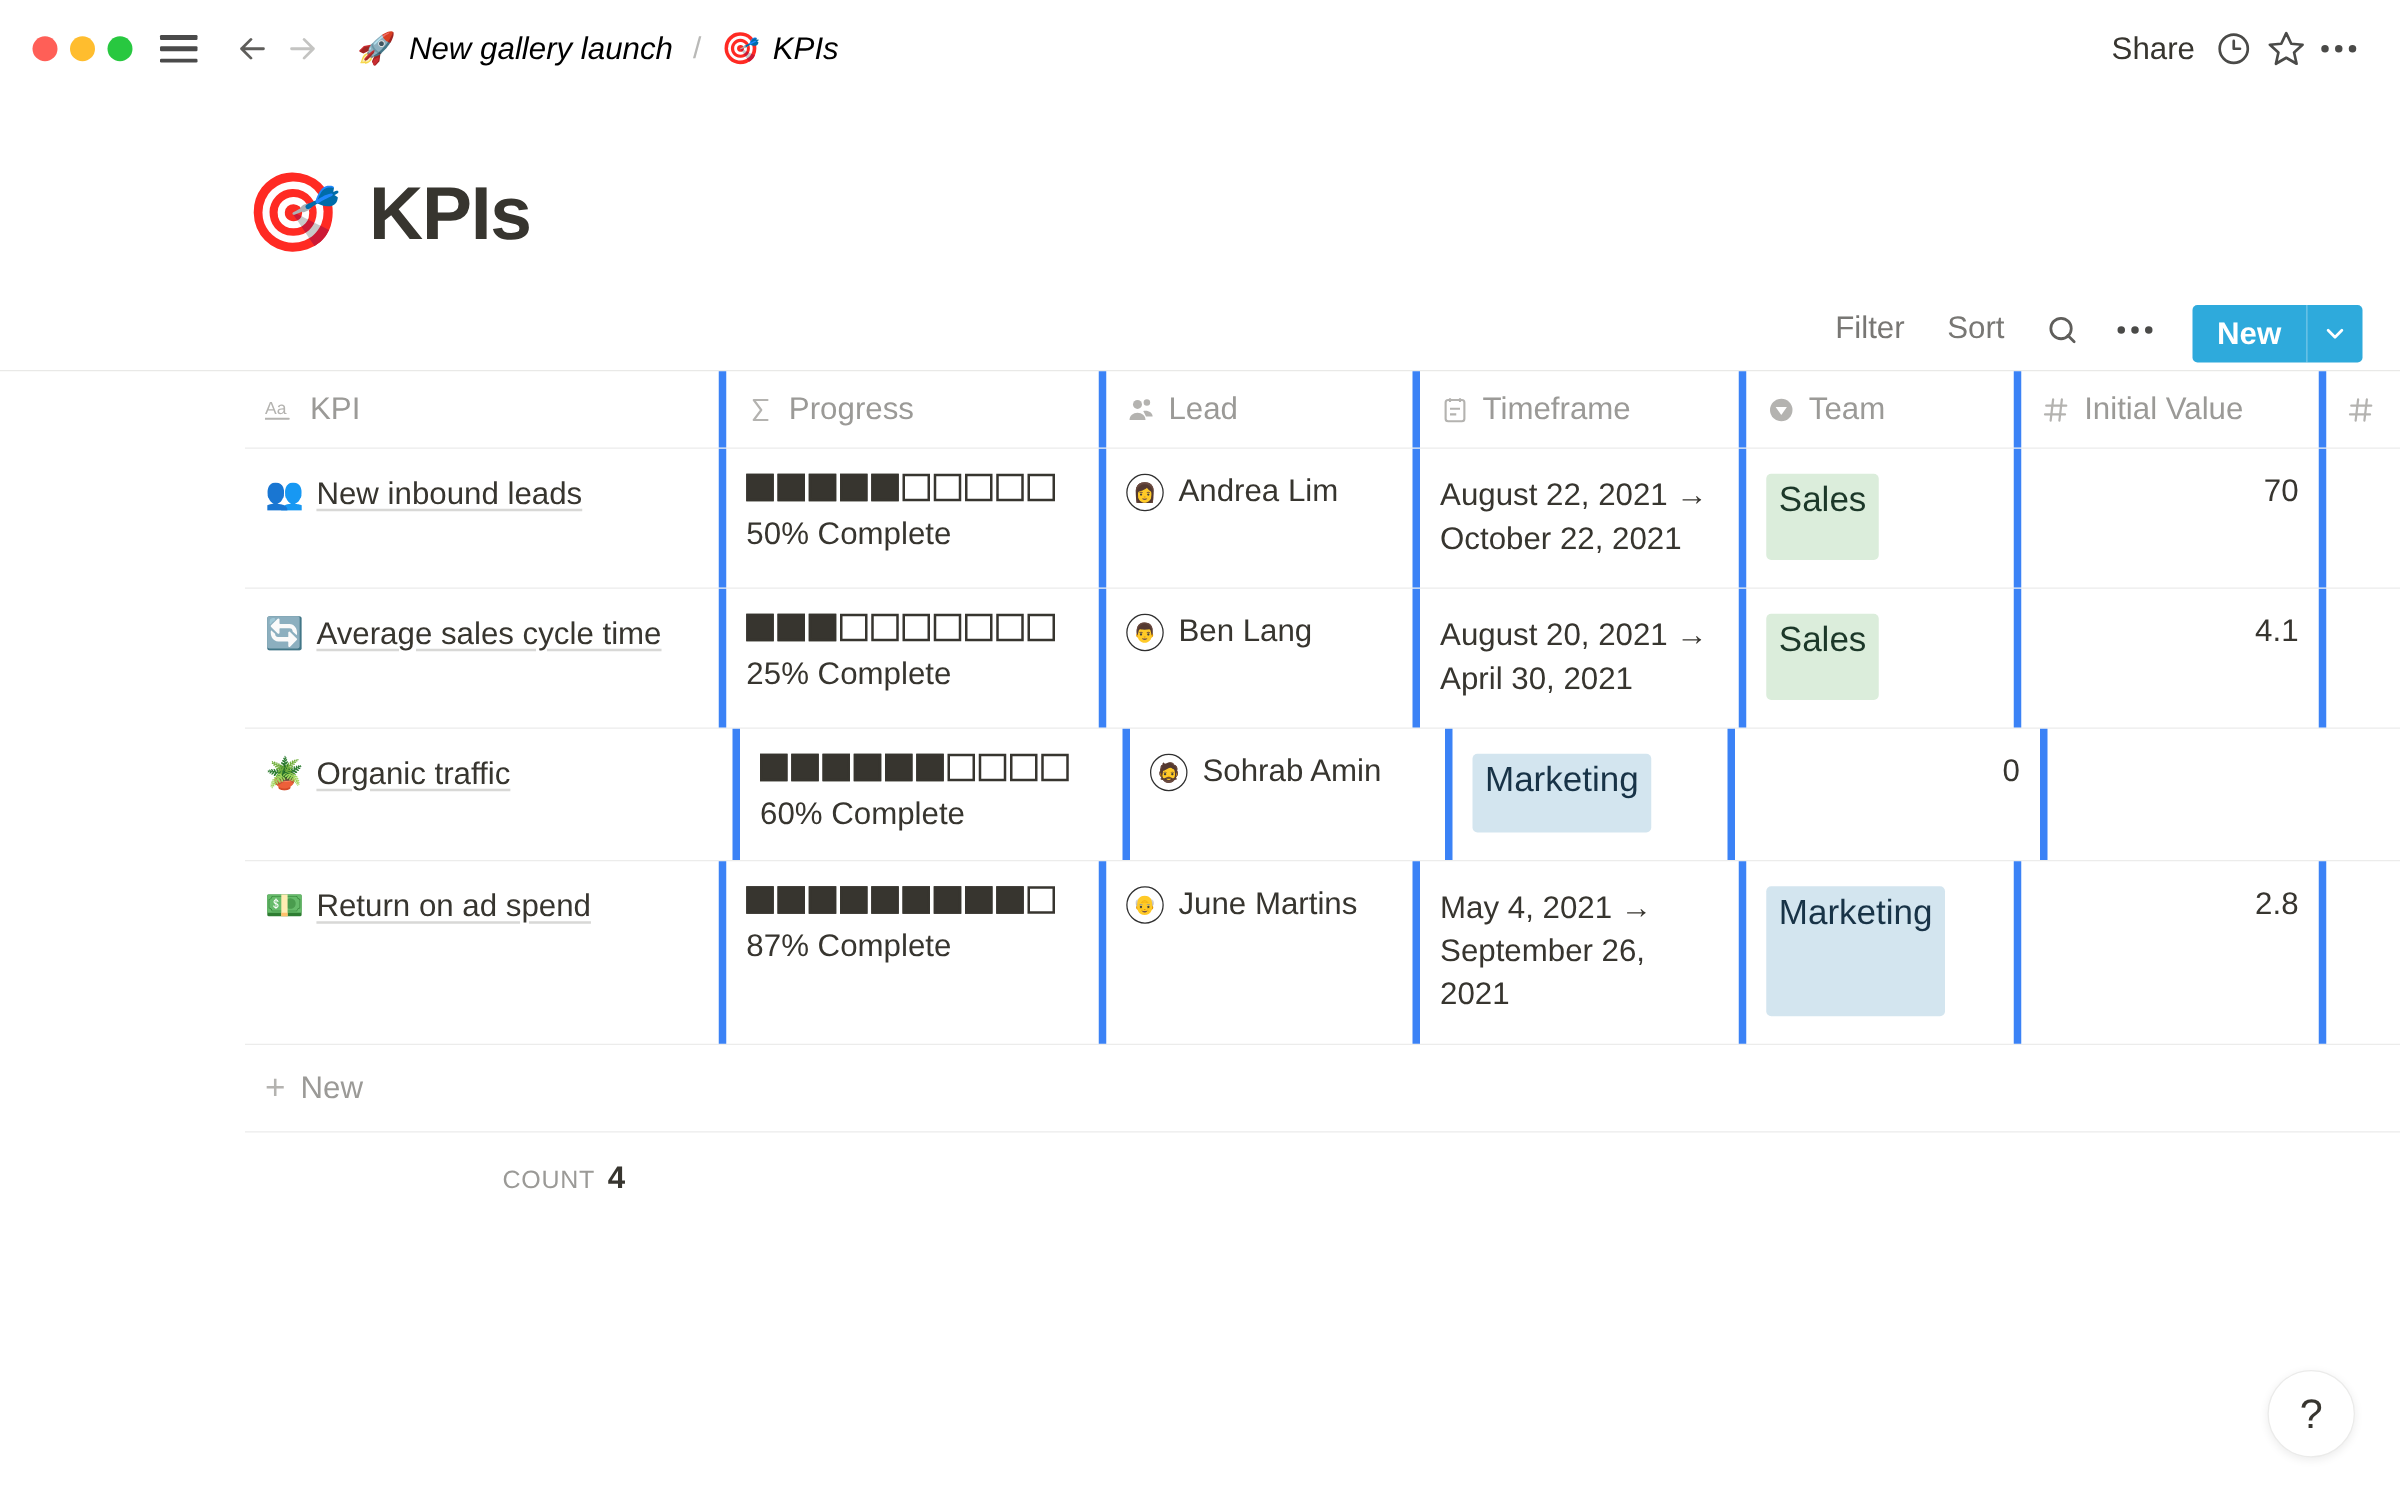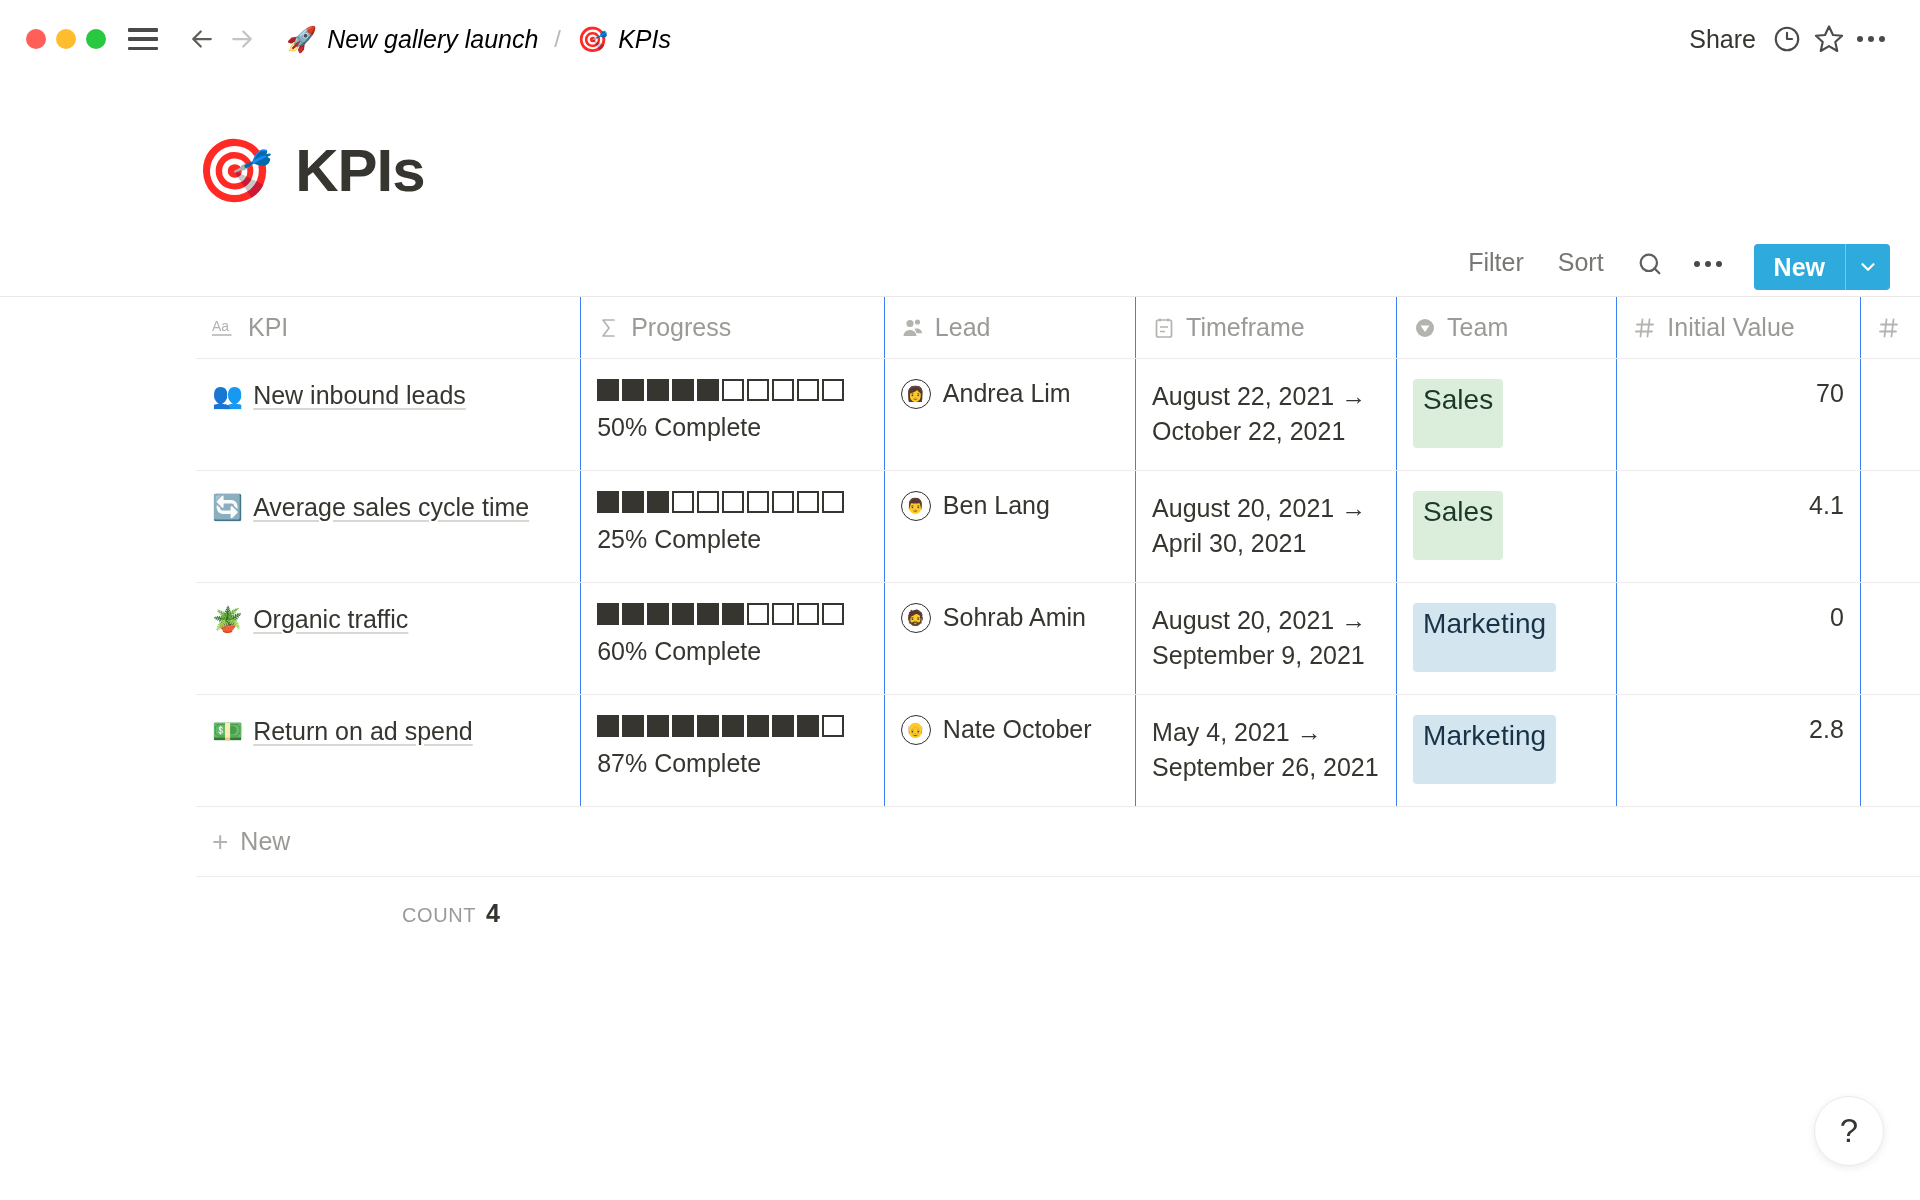--- a/index.html
+++ b/index.html
@@ -90,21 +90,21 @@
   }
   .new-btn-main { color: #fff; font-size: 25px; font-weight: bold; padding: 0 20px;
      display: flex; align-items: center; }
   .new-btn-sep { width: 1px; background: rgba(255,255,255,.35); }
   .new-btn-caret { width: 44px; display:flex; align-items:center; justify-content:center; color:#fff; }
 
   
   .table { padding-left: 196px; }
   .trow { display: flex; border-bottom: 1px solid #ececeb; }
   .trow.header { border-bottom: 1px solid #ececeb; }
-  .tcell { padding: 14px 16px; border-right: 1px solid #3b82f6; display: flex; }
+  .tcell { padding: 14px 16px; border-right: 6px solid #3b82f6; display: flex; }
   .c-kpi      { width: 396px; }
   .c-progress { width: 312px; }
   .c-lead     { width: 258px; }
   .c-time     { width: 268px; }
   .c-team     { width: 226px; }
   .c-init     { width: 250px; }
   .c-extra    { width: 60px; border-right: none; }
 
   .trow.header .tcell { padding-top: 16px; padding-bottom: 16px; align-items: center; gap: 10px;
      color: #9b9a97; font-size: 25px; }
@@ -434,23 +434,20 @@
               </span>
               <span class="pct">60% Complete</span>
             </span>
           </div>
           <div class="tcell c-lead">
             <span class="lead-inner">
               <span class="avatar">🧔</span>
               <span>Sohrab Amin</span>
             </span>
           </div>
-          <div class="tcell c-time">
-            <span class="timeframe">August 20, 2021 → September 9, 2021</span>
-          </div>
           <div class="tcell c-team">
             <span class="tag marketing">Marketing</span>
           </div>
           <div class="tcell c-init">
             <span class="num">0</span>
           </div>
           <div class="tcell c-extra"></div>
         </div>
         <div class="trow data">
           <div class="tcell c-kpi">
@@ -472,21 +469,21 @@
                 <i class="on"></i>
                 <i class="on"></i>
                 <i class=""></i>
               </span>
               <span class="pct">87% Complete</span>
             </span>
           </div>
           <div class="tcell c-lead">
             <span class="lead-inner">
               <span class="avatar">👴</span>
-              <span>Nate October</span>
+              <span>June Martins</span>
             </span>
           </div>
           <div class="tcell c-time">
             <span class="timeframe">May 4, 2021 → September 26, 2021</span>
           </div>
           <div class="tcell c-team">
             <span class="tag marketing">Marketing</span>
           </div>
           <div class="tcell c-init">
             <span class="num">2.8</span>

